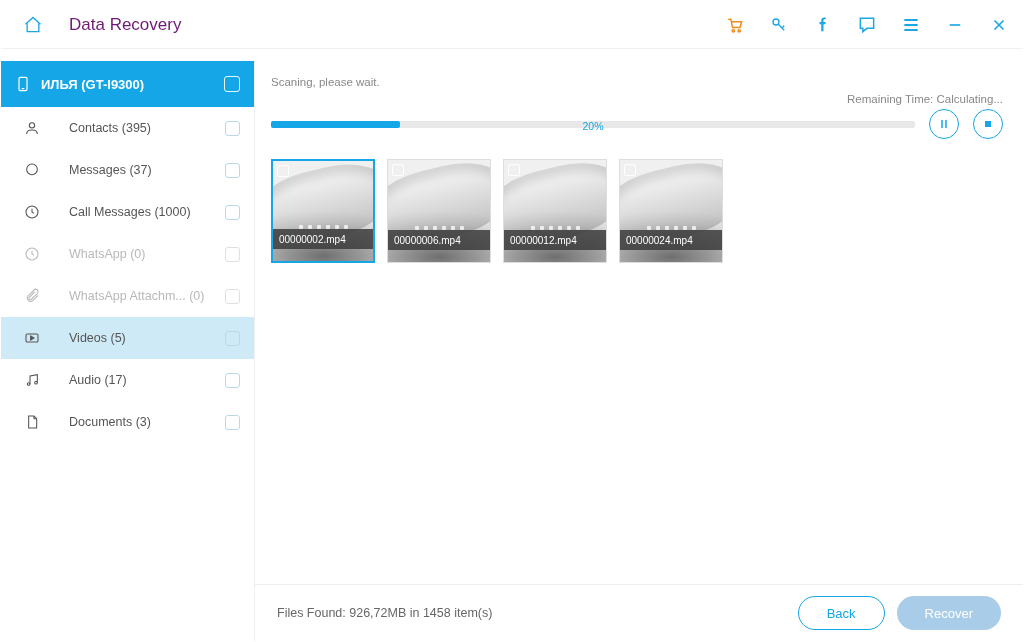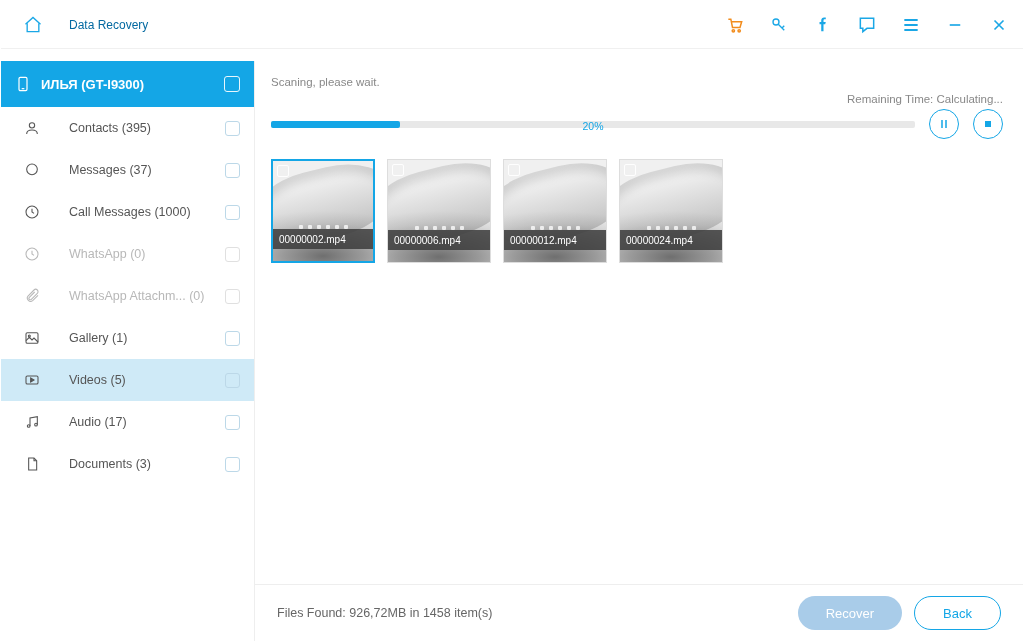--- a/index.html
+++ b/index.html
@@ -9,21 +9,21 @@
     border: 1px solid transparent;
     display: flex; flex-direction: column;
     box-shadow: 0 4px 20px rgba(0,0,0,0.08);
     margin: 0 auto;
   }
   .titlebar {
     height: 48px; display: flex; align-items: center; padding: 0 14px;
     border-bottom: 1px solid #f0f0f0;
   }
   .home-btn { width: 36px; height: 36px; display: flex; align-items: center; justify-content: center; margin-right: 18px; cursor: pointer;}
-  .title { color: #0369a1; font-size: 12px; font-weight: 500; }
+  .title { color: #701a75; font-size: 17px; font-weight: 500; }
   .title-spacer { flex: 1; }
   .title-icons { display: flex; align-items: center; gap: 24px; }
   .title-icons .ticon { width:20px; height:20px; display:flex; align-items:center; justify-content:center; cursor:pointer; color:#1aa7e6; }
   .title-icons .ticon.cart { color:#f28c1d; }
   .content { flex: 1; display: flex; overflow: hidden; }
   .sidebar { width: 254px; border-right: 1px solid #eee; display:flex; flex-direction:column;margin-top:12px; }
   .device-header {
     background: #14a6e6; color: #fff; height: 46px; display:flex; align-items:center;
     padding: 0 14px; font-size: 13px; font-weight: 600;
   }
@@ -203,31 +203,20 @@
           </div>
           <div class="cat-item disabled">
             <span class="c-icon">
               <svg width="16" height="16" viewBox="0 0 24 24" fill="none" stroke="currentColor" stroke-width="1.6">
                 <path d="M21 11l-8 8a5 5 0 01-7-7l9-9a3.5 3.5 0 015 5l-9 9a2 2 0 01-3-3l8-8"></path>
               </svg>
             </span>
             <span>WhatsApp Attachm...  (0)</span>
             <span class="c-check"></span>
           </div>
-          <div class="cat-item">
-            <span class="c-icon">
-              <svg width="16" height="16" viewBox="0 0 24 24" fill="none" stroke="currentColor" stroke-width="1.6">
-                <rect x="3" y="4" width="18" height="16" rx="2"></rect>
-                <path d="M3 16l5-5 4 4 3-3 6 6"></path>
-                <circle cx="8" cy="9" r="1.5"></circle>
-              </svg>
-            </span>
-            <span>Gallery (1)</span>
-            <span class="c-check"></span>
-          </div>
           <div class="cat-item selected">
             <span class="c-icon">
               <svg width="16" height="16" viewBox="0 0 24 24" fill="none" stroke="currentColor" stroke-width="1.6">
                 <rect x="3" y="6" width="18" height="12" rx="2"></rect>
                 <path d="M10 9l5 3-5 3z" fill="currentColor"></path>
               </svg>
             </span>
             <span>Videos (5)</span>
             <span class="c-check"></span>
           </div>
@@ -332,19 +321,19 @@
               <span></span>
             </div>
             <span class="t-check"></span>
             <div class="t-label">00000024.mp4</div>
           </div>
         </div>
 
       <div class="footer">
         <span>Files Found: 926,72MB in 1458 item(s)</span>
         <div class="spacer"></div>
+        <div class="btn outline">Back</div>
         <div class="btn solid">Recover</div>
-        <div class="btn outline">Back</div>
       </div>
     </div>
 
   </div>
 </div>
 
 </body></html>

